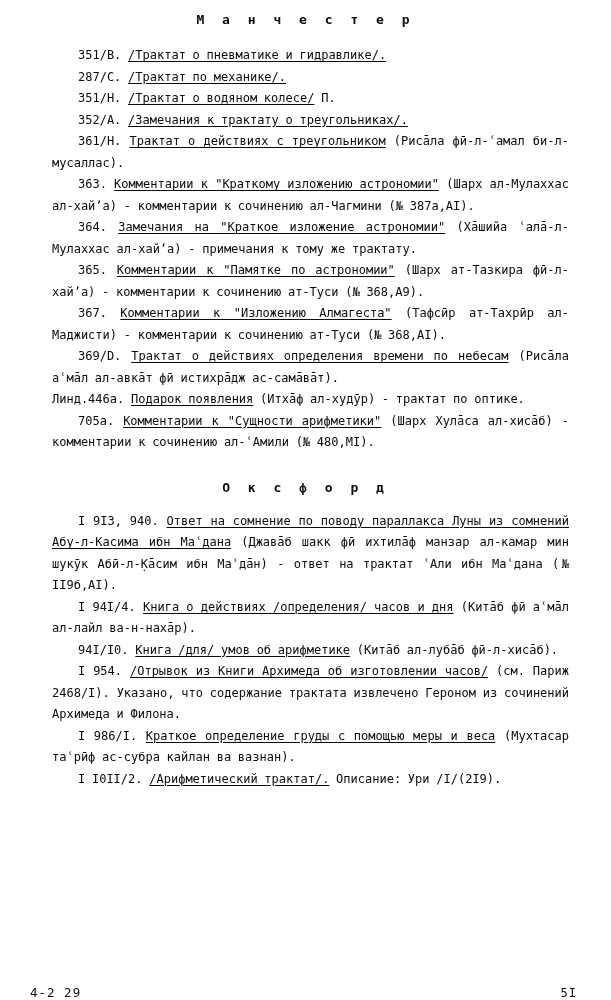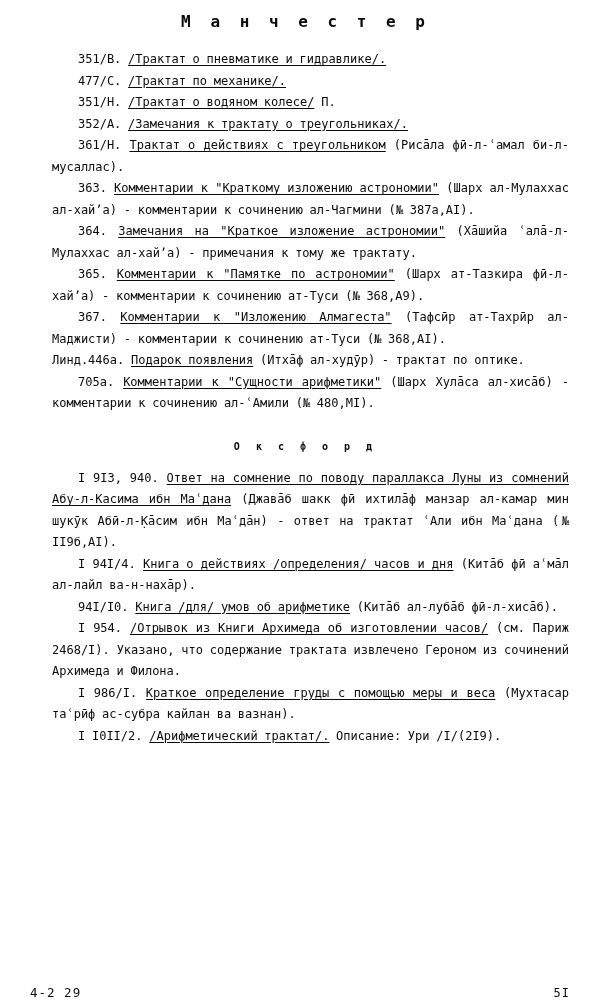--- a/index.html
+++ b/index.html
@@ -18,30 +18,30 @@
   .page {
     position: relative;
     width: 611px;
     height: 1000px;
     padding: 0;
     box-sizing: border-box;
     filter: contrast(1.02);
   }
   .header-title {
     text-align: center;
-    font-size: 16px;
+    font-size: 13px;
     letter-spacing: 5px;
     font-weight: bold;
     margin-top: 12px;
     margin-bottom: 18px;
     color: #0c0c0c;
   }
   .section-title {
     text-align: center;
-    font-size: 10px;
+    font-size: 13px;
     letter-spacing: 5px;
     font-weight: bold;
     margin-top: 26px;
     margin-bottom: 16px;
     color: #0c0c0c;
   }
   .body-block {
     padding: 0 42px 0 52px;
   }
   .entry {
@@ -59,21 +59,21 @@
   .u {
     text-decoration: underline;
     text-underline-offset: 2px;
   }
   .num {
     white-space: nowrap;
   }
   .footer {
     position: absolute;
     left: 0;
-    right: 11px;
+    right: 4px;
     bottom: 12px;
     padding: 0 30px 0 30px;
     display: flex;
     justify-content: space-between;
     align-items: flex-end;
     font-size: 12.5px;
   }
   .folio {
     font-size: 12px;
     letter-spacing: 1px;
@@ -88,21 +88,21 @@
 
 <div class="page">
 
   <div class="header-title">М а н ч е с т е р</div>
 
   <div class="body-block">
     <div class="entry">
       <span class="ind"></span><span class="num">351/В.</span> <span class="u">/Трактат о пневматике и гидравлике/.</span><span></span>
     </div>
     <div class="entry">
-      <span class="ind"></span><span class="num">477/С.</span> <span class="u">/Трактат по механике/.</span><span></span>
+      <span class="ind"></span><span class="num">287/С.</span> <span class="u">/Трактат по механике/.</span><span></span>
     </div>
     <div class="entry">
       <span class="ind"></span><span class="num">351/Н.</span> <span class="u">/Трактат о водяном колесе/</span><span> П.</span>
     </div>
     <div class="entry">
       <span class="ind"></span><span class="num">352/А.</span> <span class="u">/Замечания к трактату о треугольниках/.</span><span></span>
     </div>
     <div class="entry">
       <span class="ind"></span><span class="num">361/Н.</span> <span class="u">Трактат о действиях с треугольником</span><span> (Рисāла фӣ-л-ʿамал би-л-мусаллас).</span>
     </div>
@@ -110,20 +110,23 @@
       <span class="ind"></span><span class="num">363.</span> <span class="u">Комментарии к "Краткому изложению астрономии"</span><span> (Шарх ал-Мулаххас ал-хайʼа) - комментарии к сочинению ал-Чагмини (№ 387а,АI).</span>
     </div>
     <div class="entry">
       <span class="ind"></span><span class="num">364.</span> <span class="u">Замечания на "Краткое изложение астрономии"</span><span> (Хāшийа ʿалā-л-Мулаххас ал-хайʼа) - примечания к тому же трактату.</span>
     </div>
     <div class="entry">
       <span class="ind"></span><span class="num">365.</span> <span class="u">Комментарии к "Памятке по астрономии"</span><span> (Шарх ат-Тазкира фӣ-л-хайʼа) - комментарии к сочинению ат-Туси (№ 368,А9).</span>
     </div>
     <div class="entry">
       <span class="ind"></span><span class="num">367.</span> <span class="u">Комментарии к "Изложению Алмагеста"</span><span> (Тафсӣр ат-Тахрӣр ал-Маджисти) - комментарии к сочинению ат-Туси (№ 368,АI).</span>
+    </div>
+    <div class="entry">
+      <span class="ind"></span><span class="num">369/D.</span> <span class="u">Трактат о действиях определения времени по небесам</span><span> (Рисāла аʿмāл ал-авкāт фӣ истихрāдж ас-самāвāт).</span>
     </div>
     <div class="entry">
       <span class="num">Линд.446а.</span> <span class="u">Подарок появления</span><span> (Итхāф ал-худӯр) - трактат по оптике.</span>
     </div>
     <div class="entry">
       <span class="ind"></span><span class="num">705а.</span> <span class="u">Комментарии к "Сущности арифметики"</span><span> (Шарх Хулāса ал-хисāб) - комментарии к сочинению ал-ʿАмили (№ 480,МI).</span>
     </div>
   </div>
 
   <div class="section-title">О к с ф о р д</div>

